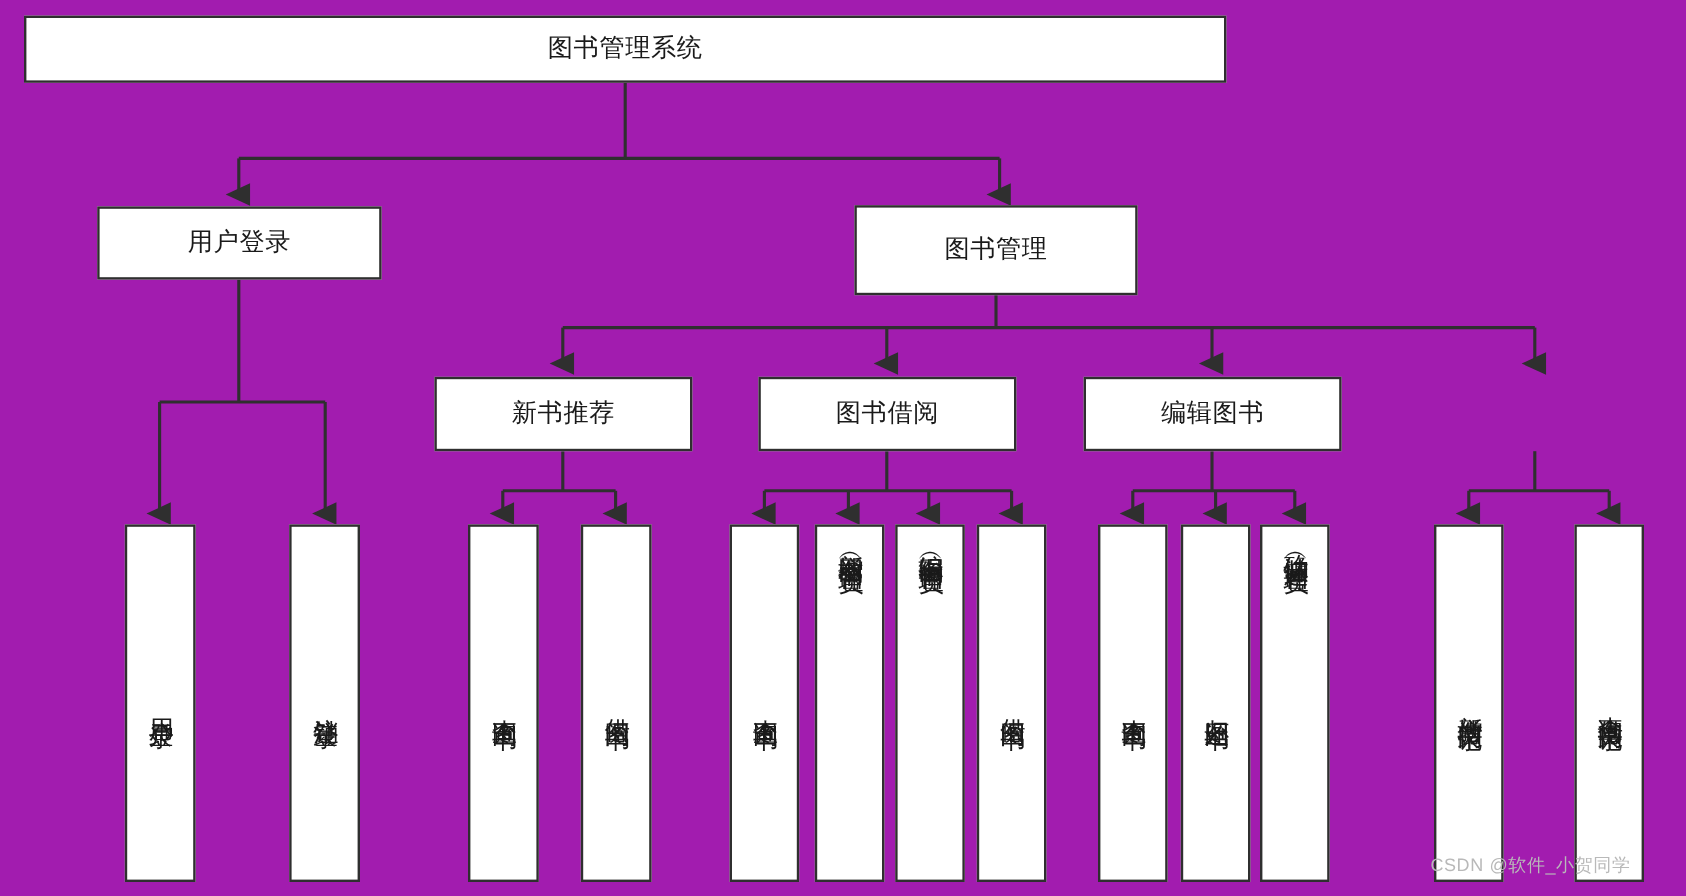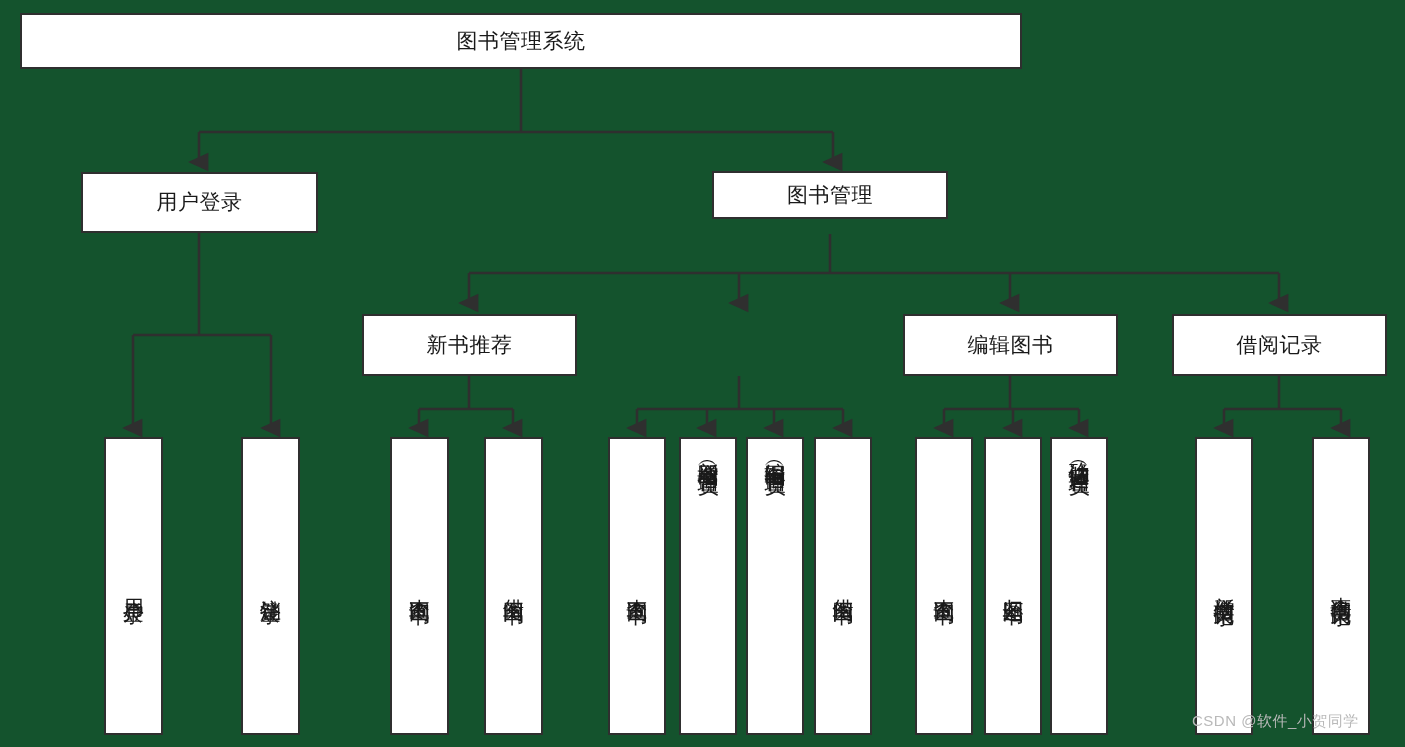--- a/index.html
+++ b/index.html
@@ -7,21 +7,21 @@
     padding: 0;
     background: #ffffff;
   }
   body {
     font-family: "Liberation Sans", "DejaVu Sans", sans-serif;
   }
   #canvas {
     position: relative;
     width: 1405px;
     height: 747px;
-    background: #14532d;
+    background: #a21caf;
     overflow: hidden;
   }
   #edges {
     position: absolute;
     left: 0;
     top: 0;
     width: 1405px;
     height: 747px;
     pointer-events: none;
   }
@@ -127,36 +127,36 @@
   </svg>
 
   <div class="node horizontal" style="left:20px; top:13px; width:1002px; height:56px;">
     <span class="label">图书管理系统</span>
   </div>
 
   <div class="node horizontal" style="left:81px; top:172px; width:237px; height:61px;">
     <span class="label">用户登录</span>
   </div>
 
-  <div class="node horizontal" style="left:712px; top:171px; width:236px; height:48px;">
+  <div class="node horizontal" style="left:712px; top:171px; width:236px; height:75px;">
     <span class="label">图书管理</span>
   </div>
 
   <div class="node horizontal" style="left:362px; top:314px; width:215px; height:62px;align-items:center;">
     <span class="label">新书推荐</span>
   </div>
 
+  <div class="node horizontal" style="left:632px; top:314px; width:215px; height:62px;">
+    <span class="label">图书借阅</span>
+  </div>
 
   <div class="node horizontal" style="left:903px; top:314px; width:215px; height:62px;">
     <span class="label">编辑图书</span>
   </div>
 
-  <div class="node horizontal" style="left:1172px; top:314px; width:215px; height:62px;">
-    <span class="label">借阅记录</span>
-  </div>
 
   <div class="node vertical centered" style="left:104px; top:437px; width:59px; height:298px;">
     <span class="label">用户登录</span>
   </div>
 
   <div class="node vertical centered" style="left:241px; top:437px; width:59px; height:298px;">
     <span class="label">注销登录</span>
   </div>
 
   <div class="node vertical centered" style="left:390px; top:437px; width:59px; height:298px;">

